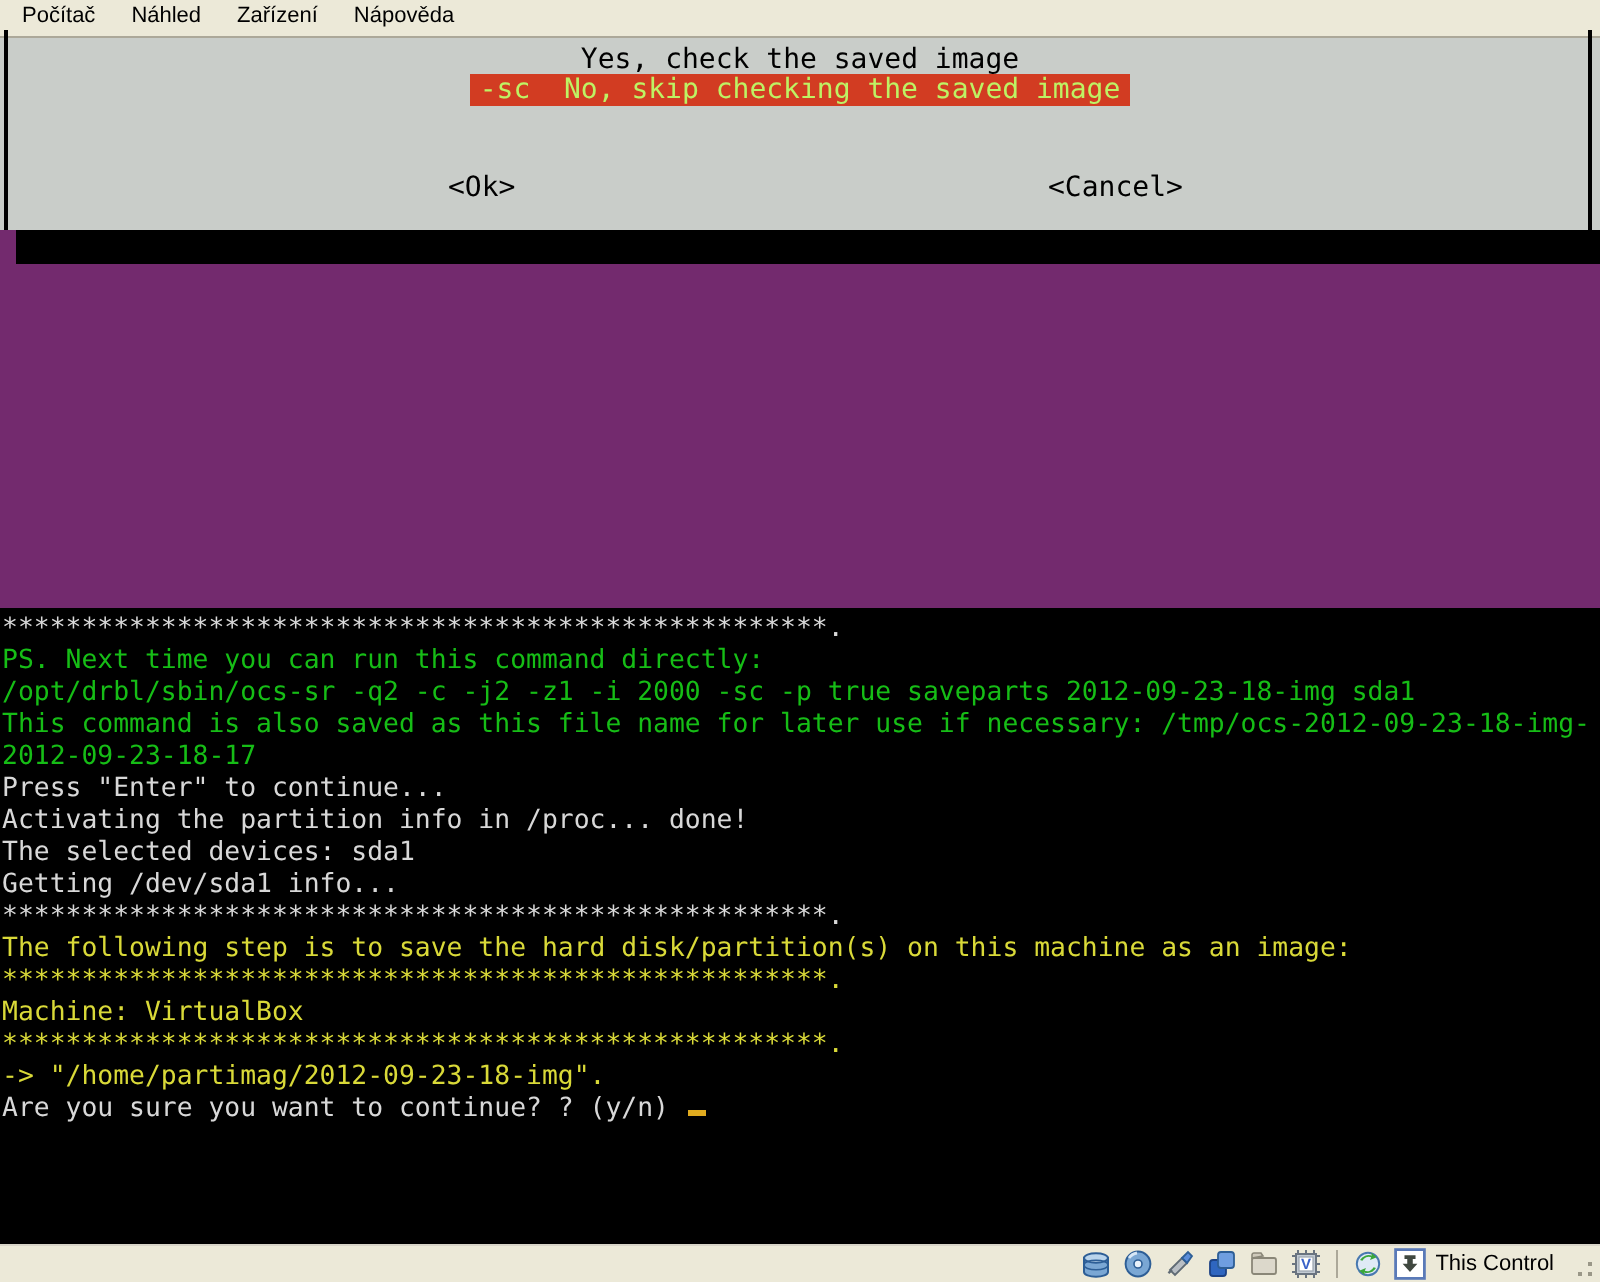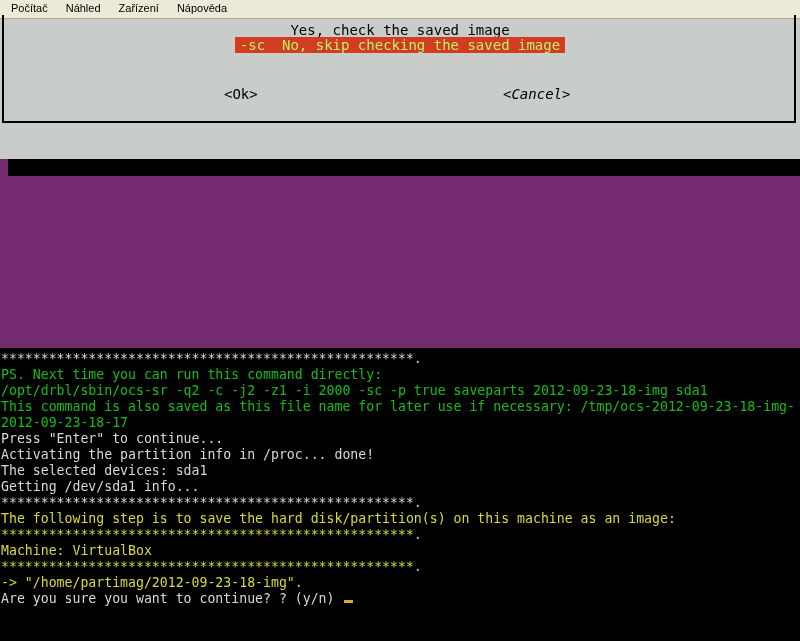--- a/index.html
+++ b/index.html
@@ -14,34 +14,34 @@
   }
   .menu-item {
     font-size:11px; color:#000; padding:2px 9px 3px 9px; cursor:default;
   }
 
   
   .console { position:relative; width:800px; height:603px; background:#000; }
 
   
   .dialog-region {
-    position:relative; width:800px; height:140px; background:#c9cdc9;
+    position:relative; width:800px; height:96px; background:#c9cdc9;
     font-family:"DejaVu Sans Mono", monospace;
   }
   .dialog-box {
     position:absolute; left:2px; top:-4px; width:794px; height:108px;
     border-left:2px solid #000; border-right:2px solid #000; border-bottom:2px solid #000;
   }
   .opt-line { position:absolute; width:100%; text-align:center; font-size:14px; line-height:15px; color:#000; white-space:pre; }
   .opt-yes { top:4px; }
   .opt-no  { top:19px; }
   .opt-no .hl { background:#d23c22; color:#bef264; padding:0 5px; }
   .dlg-btn { position:absolute; top:68px; font-size:14px; line-height:15px; color:#000; white-space:pre; }
   .btn-ok { left:224px; }
-  .btn-cancel { left:503px;font-style:italic; }
+  .btn-cancel { left:524px; }
 
   
   .band { position:relative; width:800px; height:17px; background:#000; }
   .band .purple-sliver { position:absolute; left:0; top:0; width:8px; height:17px; background:#732a6e; }
   .splash { width:800px; height:172px; background:#732a6e; }
 
   
   .term {
     width:800px; height:302px; background:#000; overflow:hidden;
     font-family:"DejaVu Sans Mono", monospace; font-size:13.2px; line-height:16px;

